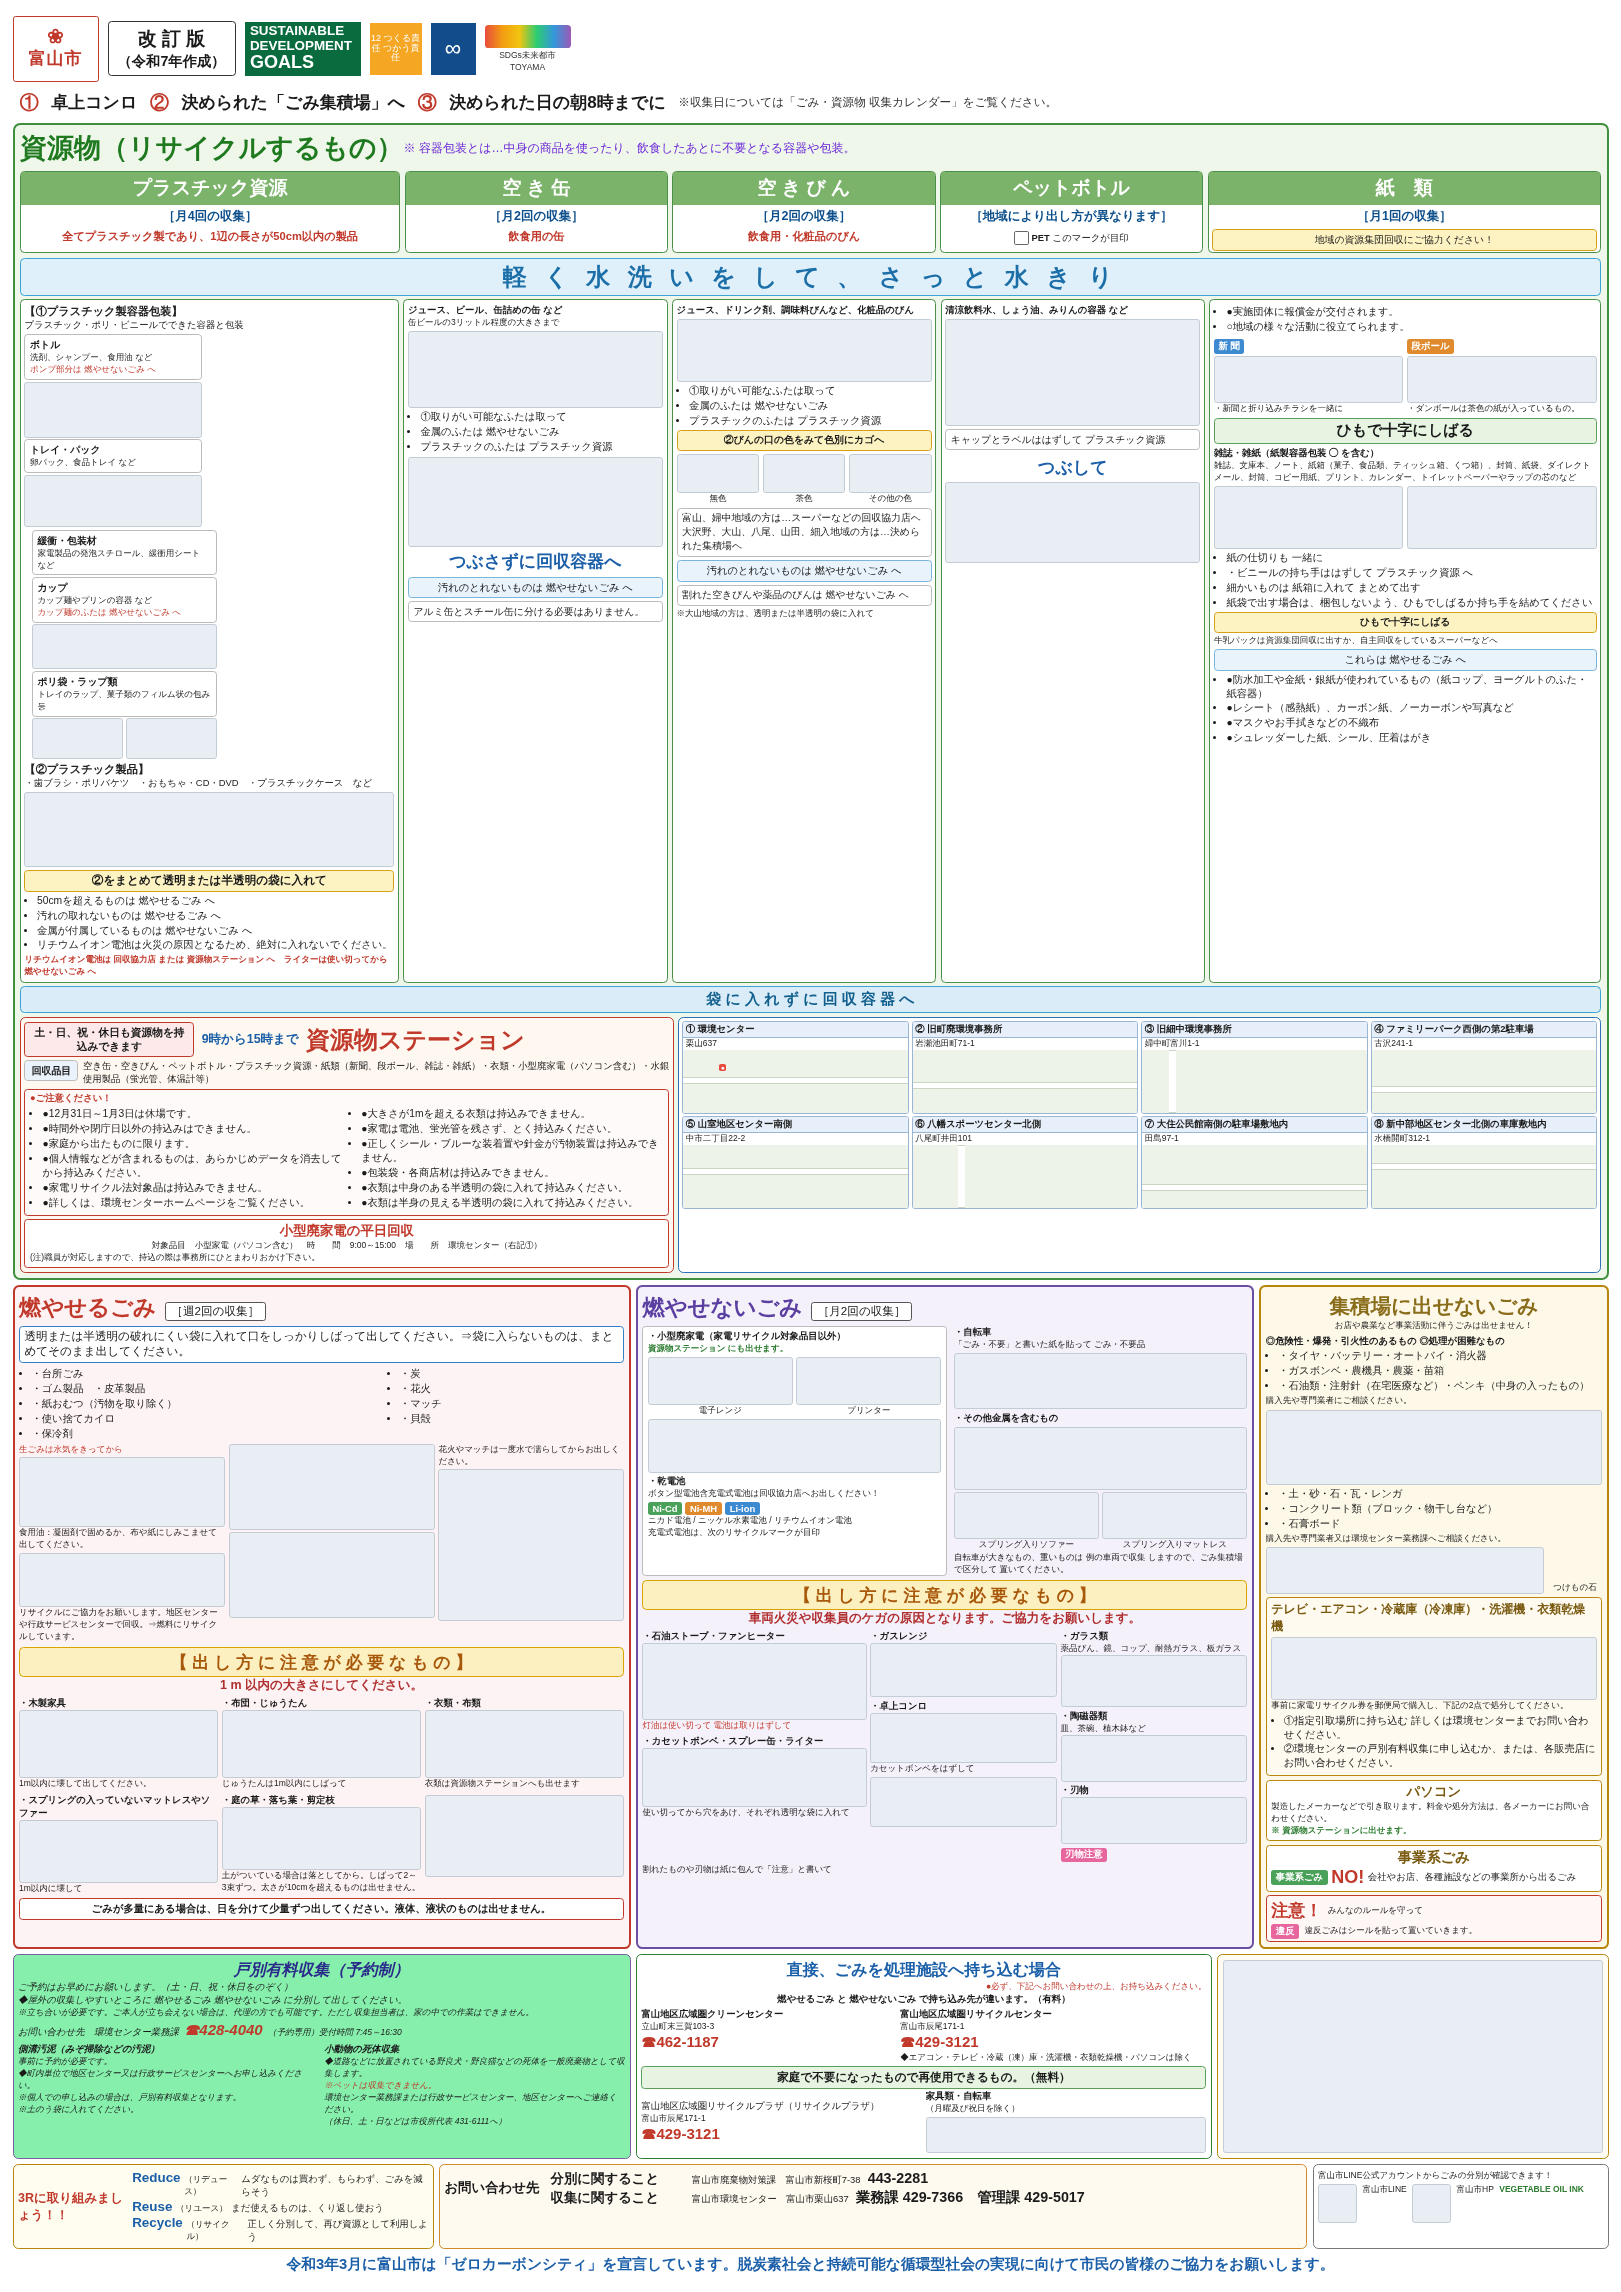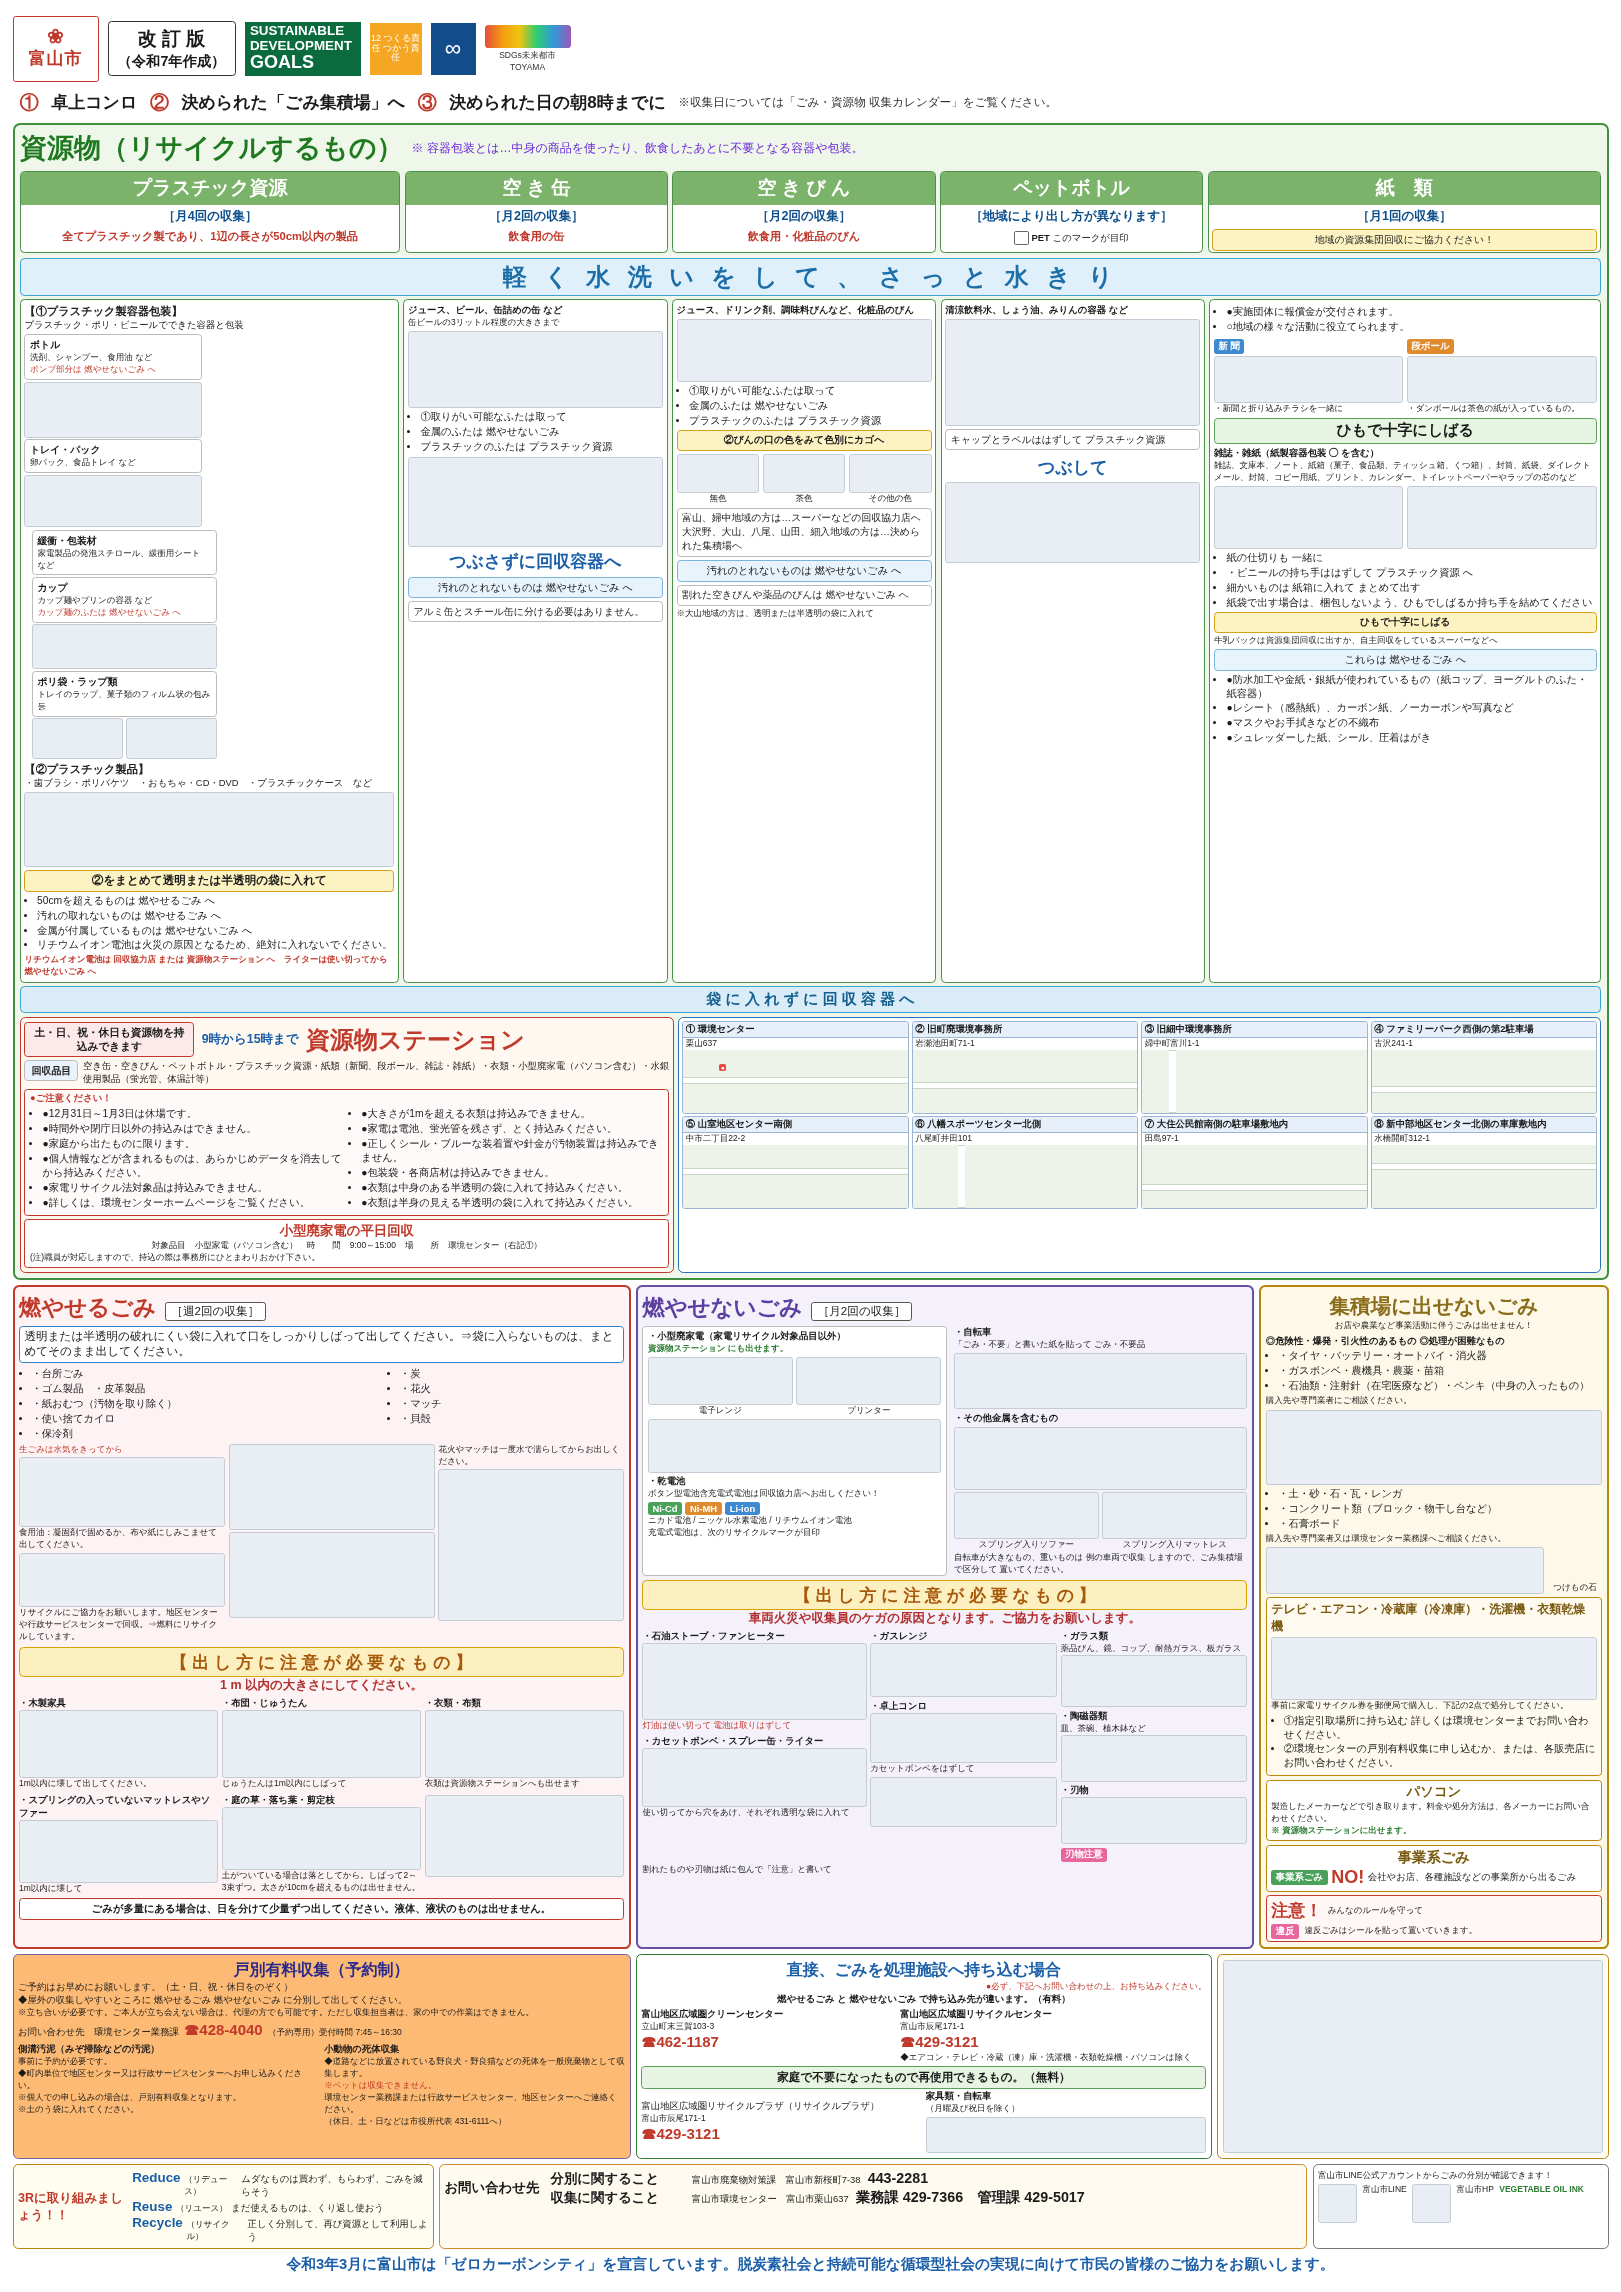--- a/index.html
+++ b/index.html
@@ -43,21 +43,21 @@
     display:flex;align-items:center;justify-content:center;}
   .toyama-logo { font-size:9.9px; text-align:center; color:#333; width:86px; }
   .toyama-logo .rainbow { height:23px; background:linear-gradient(90deg,#e74c3c,#f39c12,#f1c40f,#2ecc71,#3498db,#9b59b6); border-radius:3.6px; margin-bottom:2.7px;}
 
   .steps { display:flex; align-items:center; gap:12.5px; font-size:17px; font-weight:bold; padding:1.8px 5.4px 5.4px 7.2px; }
   .steps .num { color:#c0392b; font-size:19px; }
   .steps .note { font-size:11.6px; font-weight:normal; color:#333; }
 
   
   .resource { border:2.7px solid #3f8f3f; border-radius:7.2px; background:#eef7ea; padding:5.4px; margin-top:1.8px; }
-  .resource-head { display:flex; align-items:center; gap:8px; }
+  .resource-head { display:flex; align-items:center; gap:0; }
   .resource-title { color:#1f7a1f; font-size:27px; font-weight:bold; }
   .resource-note { font-size:12px; color:#6d28d9; }
 
   .cols { display:flex; gap:4.5px; margin-top:4.5px; }
   .col { flex:1; border:1.8px solid #4a8f4a; border-radius:4.5px; background:#fff; }
   .col-h { background:#7cb36b; color:#fff; font-weight:bold; font-size:19px; text-align:center; padding:3.6px 0; }
   .col-sub { text-align:center; font-size:12.5px; font-weight:bold; color:#0d4f8b; padding:2.7px 0; }
   .col-sub2 { text-align:center; font-size:11.2px; color:#c0392b; font-weight:bold; padding:1.8px 1.8px 3.6px; }
   .col-body { font-size:10.3px; padding:3.6px; }
 
@@ -103,21 +103,21 @@
 
   .attention-bar { background:#fdf0c0; border:1.8px solid #d9a400; border-radius:4.5px; text-align:center;
     font-weight:bold; color:#a8580b; padding:2.7px; font-size:17px; margin-top:3.6px; }
   .sub-attention { text-align:center; font-size:12.5px; font-weight:bold; color:#b03030; }
 
   ul.li { margin:1.8px 0 1.8px 12.5px; padding:0; font-size:10.3px; }
   ul.li li { margin-bottom:0.9px; }
 
   
   .bottom { display:flex; gap:5.4px; margin-top:5.4px; }
-  .b1 { width:618px; border:1.8px solid #7a5fa0; border-radius:5.4px; background:#fdba74; padding:4.5px; }
+  .b1 { width:618px; border:1.8px solid #7a5fa0; border-radius:5.4px; background:#86efac; padding:4.5px;font-style:italic; }
   .b2 { width:576px; border:1.8px solid #2e7d32; border-radius:5.4px; background:#fff; padding:4.5px; }
   .b3 { flex:1; border:1.8px solid #b8860b; border-radius:5.4px; background:#fffdf3; padding:4.5px; }
   .sec-title { font-size:16px; font-weight:bold; color:#2a2a8a; }
   .tel { color:#c0392b; font-weight:bold; font-size:15px; }
 
   .contact { display:flex; gap:5.4px; margin-top:5.4px; align-items:stretch; }
   .contact-left { width:421px; border:1.8px solid #b8860b; border-radius:5.4px; background:#fffdf0; padding:4.5px; font-size:11.2px;}
   .contact-mid { flex:1; border:1.8px solid #d08a2a; border-radius:5.4px; background:#fffaf0; padding:4.5px; }
   .contact-right { width:296px; border:1.8px solid #777; border-radius:5.4px; background:#fff; padding:4.5px; font-size:9.9px; }
 

